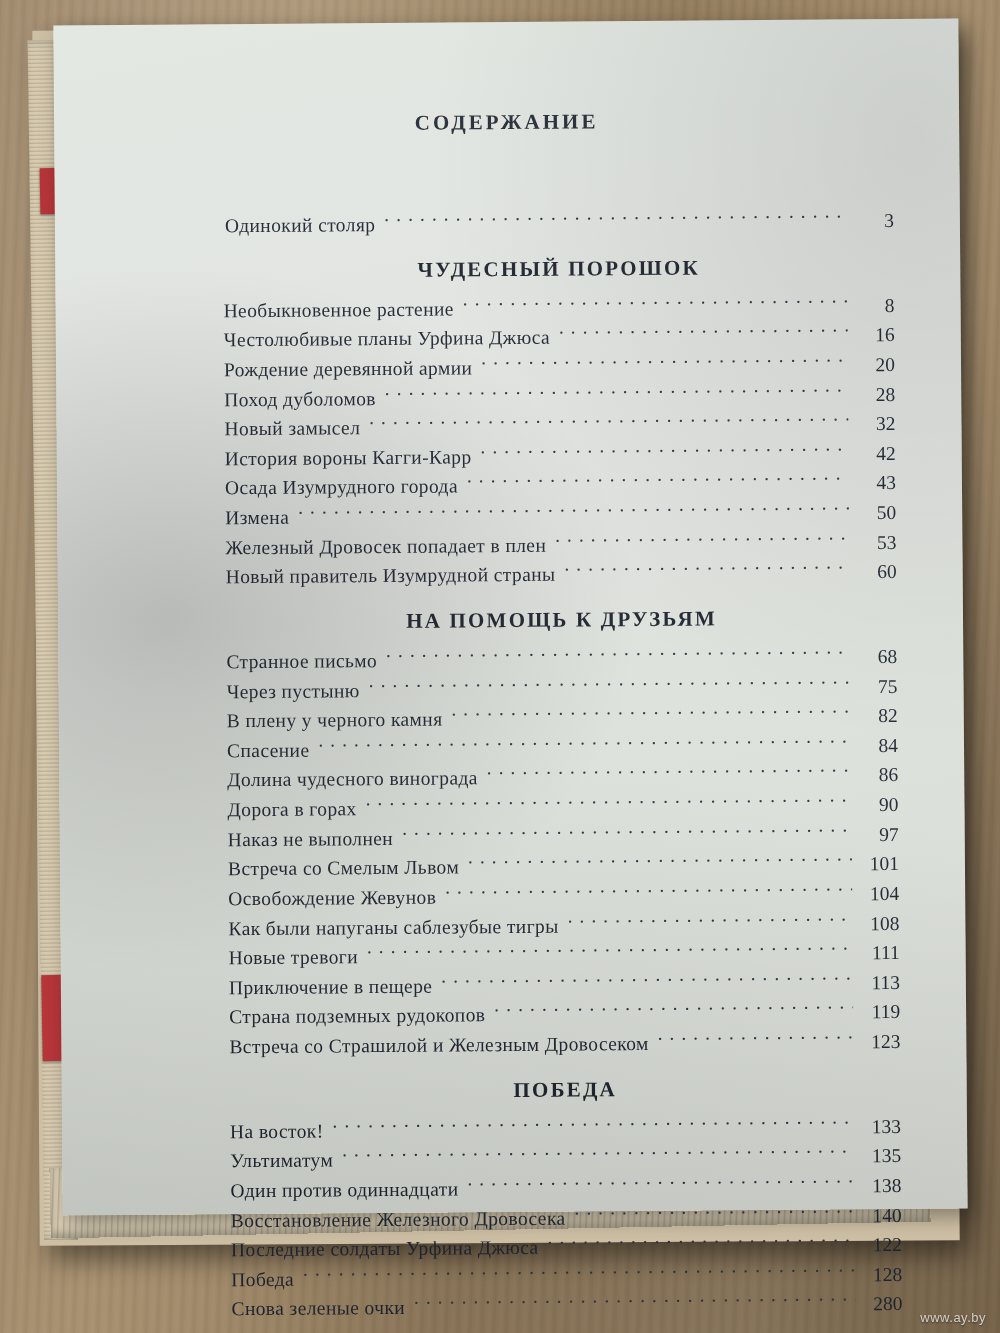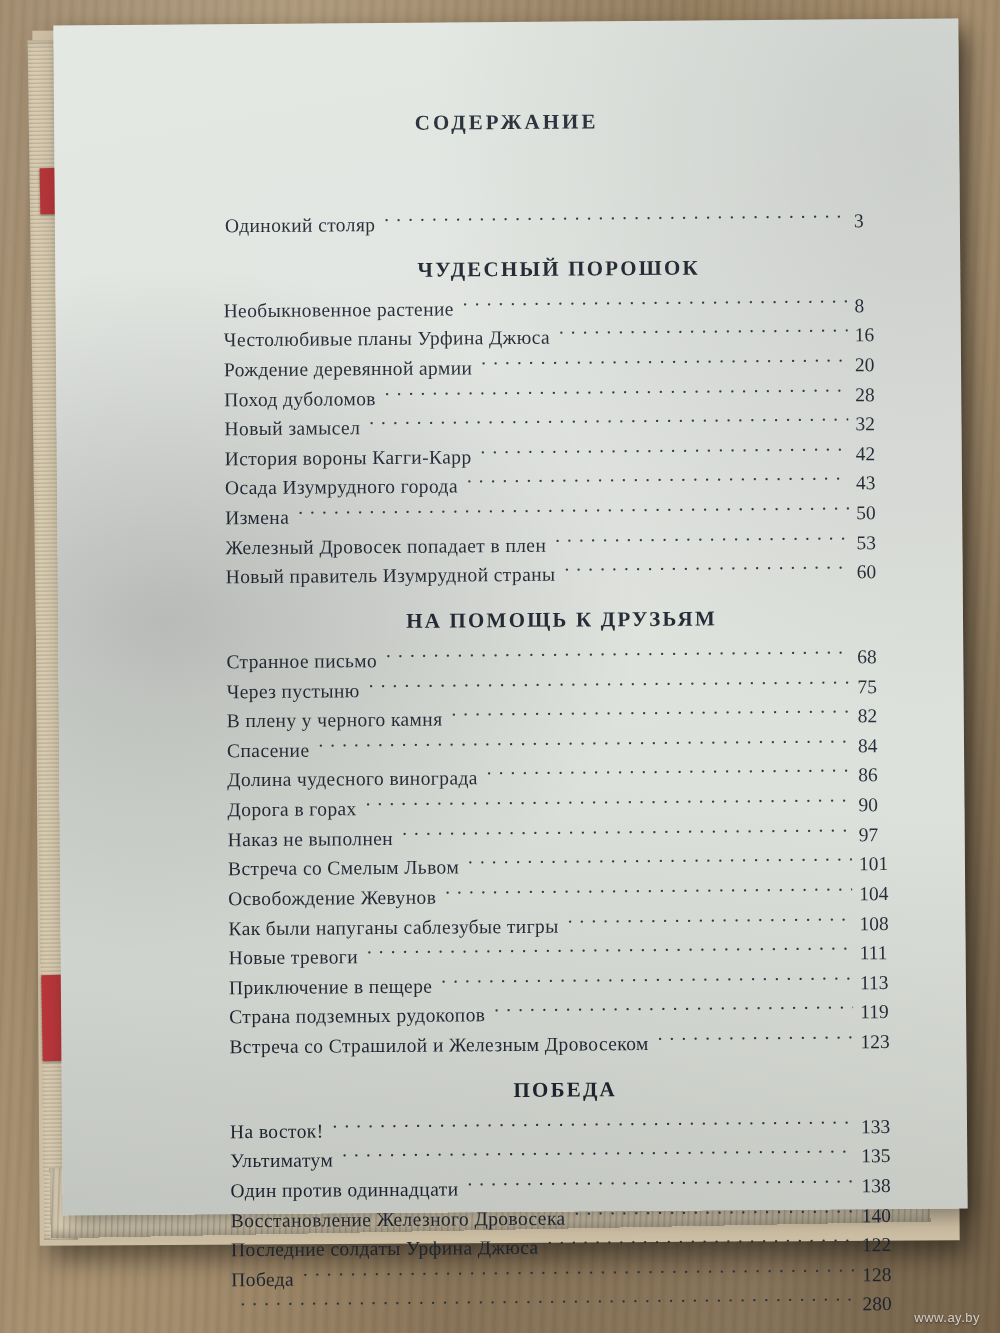--- a/index.html
+++ b/index.html
@@ -151,30 +151,30 @@
     content: ". . . . . . . . . . . . . . . . . . . . . . . . . . . . . . . . . . . . . . . . . . . . . . . . . . . . . . . . . . . . . . . . . . . . . . . . . . . . . .";
     position: absolute;
     left: 0;
     bottom: 0.06em;
     letter-spacing: 1.2px;
     font-size: 19px;
     color: #2a3240;
   }
   .entry .page {
     width: 40px;
-    text-align: left;
+    text-align: right;
     font-variant-numeric: tabular-nums;
   }
   .entry.gap-top { margin-top: 13px; }
   .entry.indent .label { padding-left: 2px; }
 
   
   #watermark {
     position: absolute;
-    right: 20px;
+    right: 14px;
     bottom: 8px;
     font-family: "Liberation Sans", sans-serif;
     font-size: 13px;
     color: rgba(255,255,255,0.72);
     letter-spacing: 0.5px;
     text-shadow: 0 1px 2px rgba(0,0,0,0.5);
   }
 </style>
 </head>
 <body>
@@ -349,20 +349,21 @@
         <span class="label">Последние солдаты Урфина Джюса</span>
         <span class="leader"></span>
         <span class="page">122</span>
       </div>
       <div class="entry">
         <span class="label">Победа</span>
         <span class="leader"></span>
         <span class="page">128</span>
       </div>
       <div class="entry">
+        <span class="label">Снова зеленые очки</span>
         <span class="leader"></span>
         <span class="page">280</span>
       </div>
 
       <div class="entry gap-top">
 
         <span class="page">156</span>
       </div>
 
     </div>

